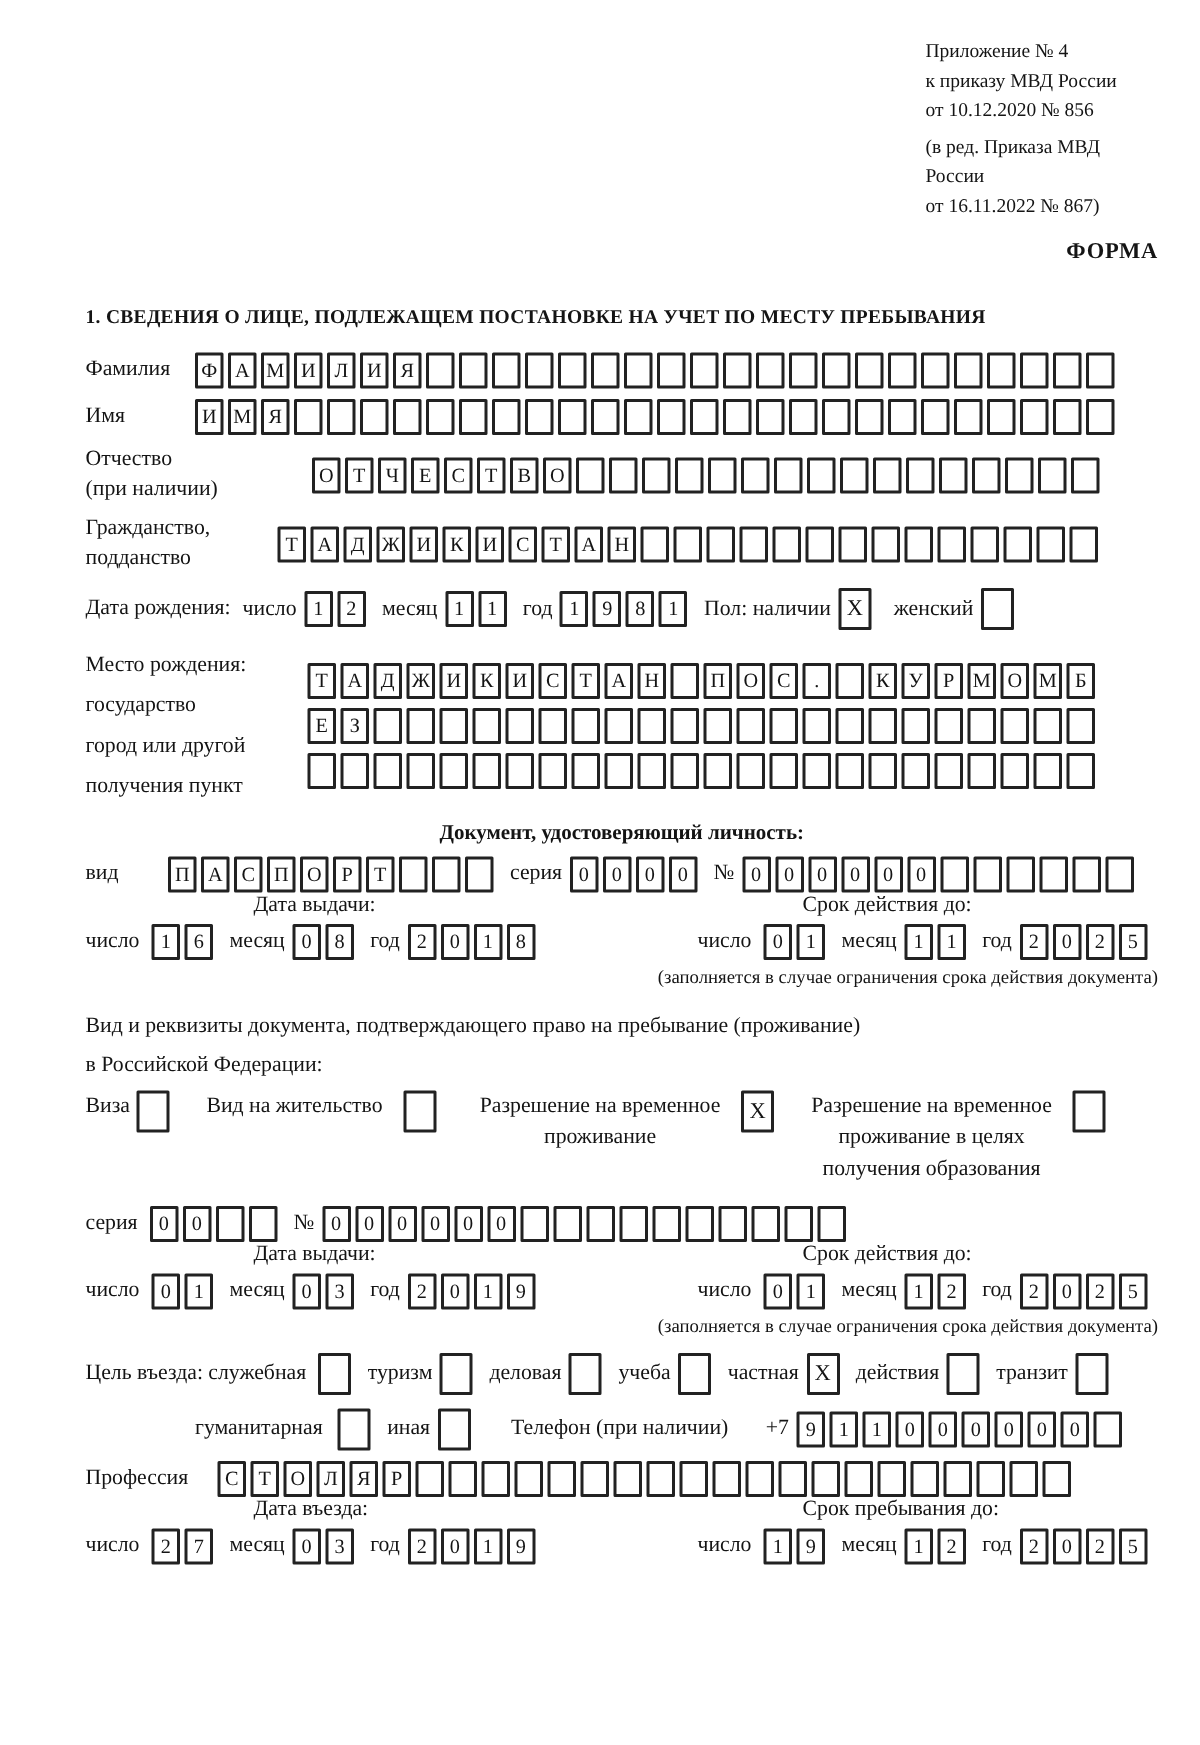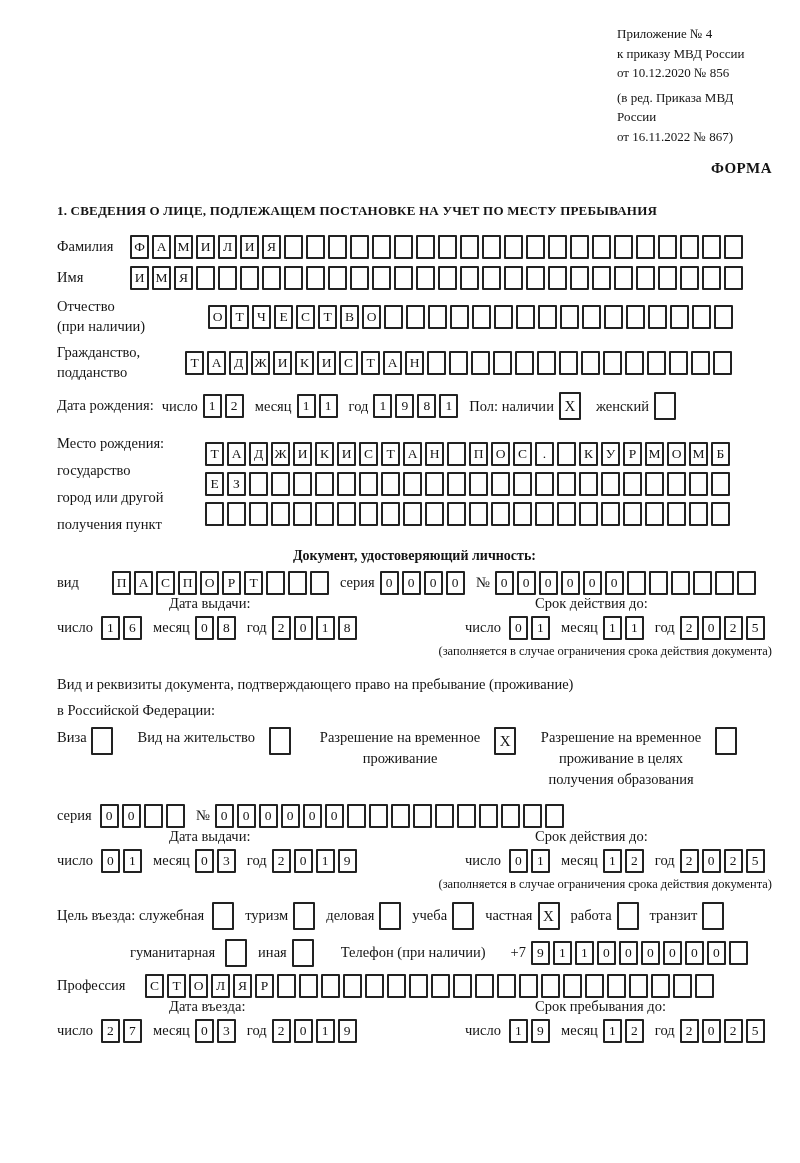--- a/index.html
+++ b/index.html
@@ -515,21 +515,21 @@
         <span class="cell"></span>
       </span>
     <span class="dlbl">учеба</span>
     <span class="cells cb">
         <span class="cell"></span>
       </span>
     <span class="dlbl">частная</span>
     <span class="cells cb">
         <span class="cell">X</span>
       </span>
-    <span class="dlbl">работа</span>
+    <span class="dlbl">действия</span>
     <span class="cells cb">
         <span class="cell"></span>
       </span>
     <span class="dlbl">транзит</span>
     <span class="cells cb">
         <span class="cell"></span>
       </span>
   </div>
 
   <div class="row vc" style="margin-top:9px;padding-left:73px;">

